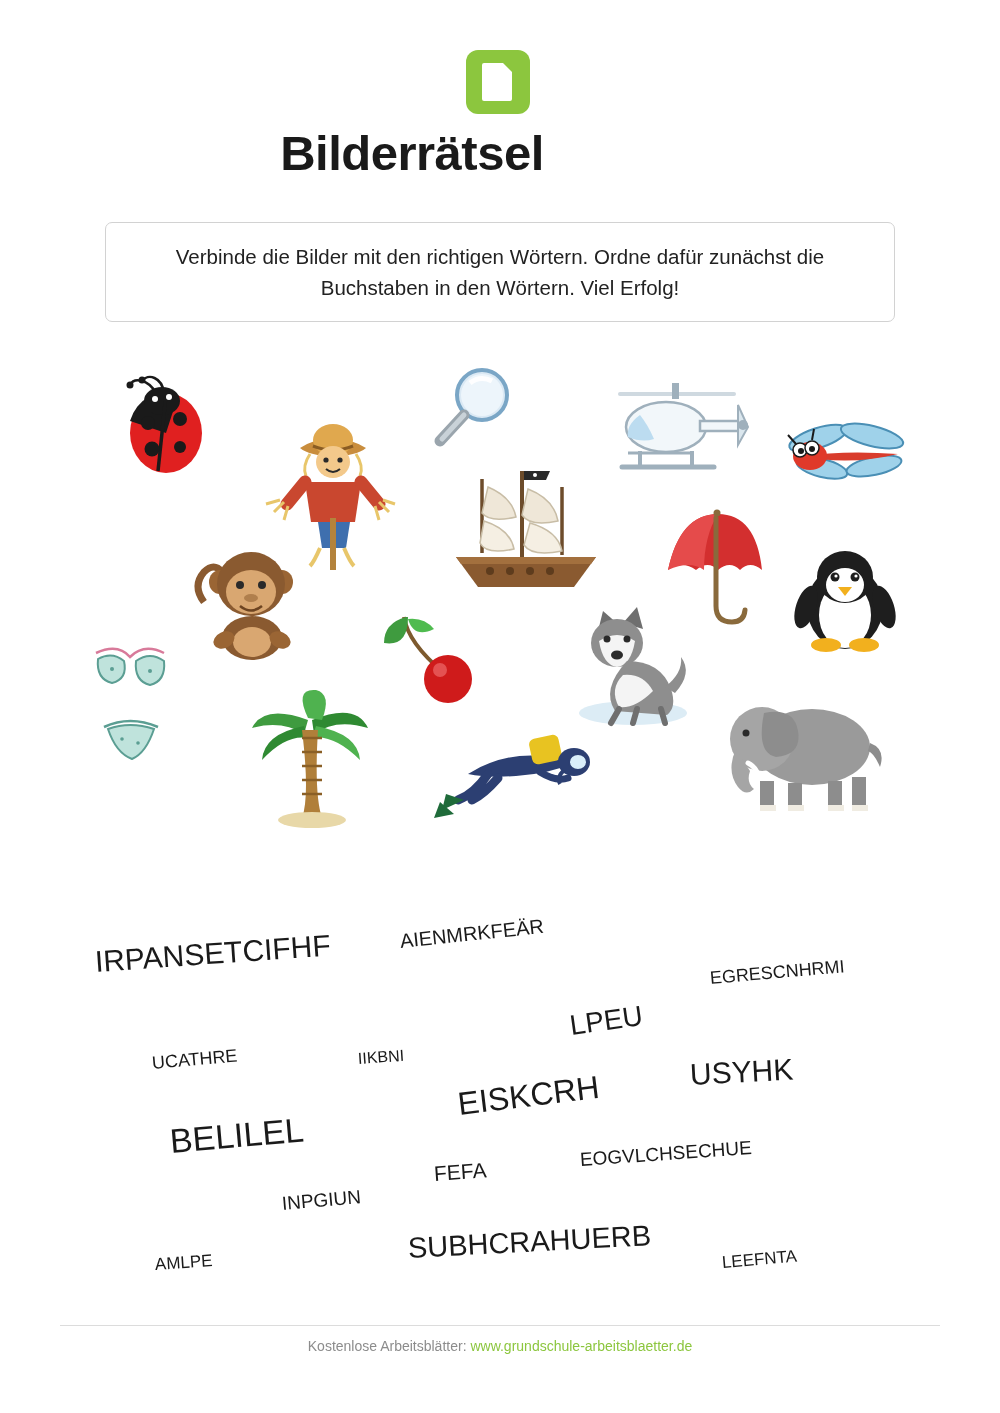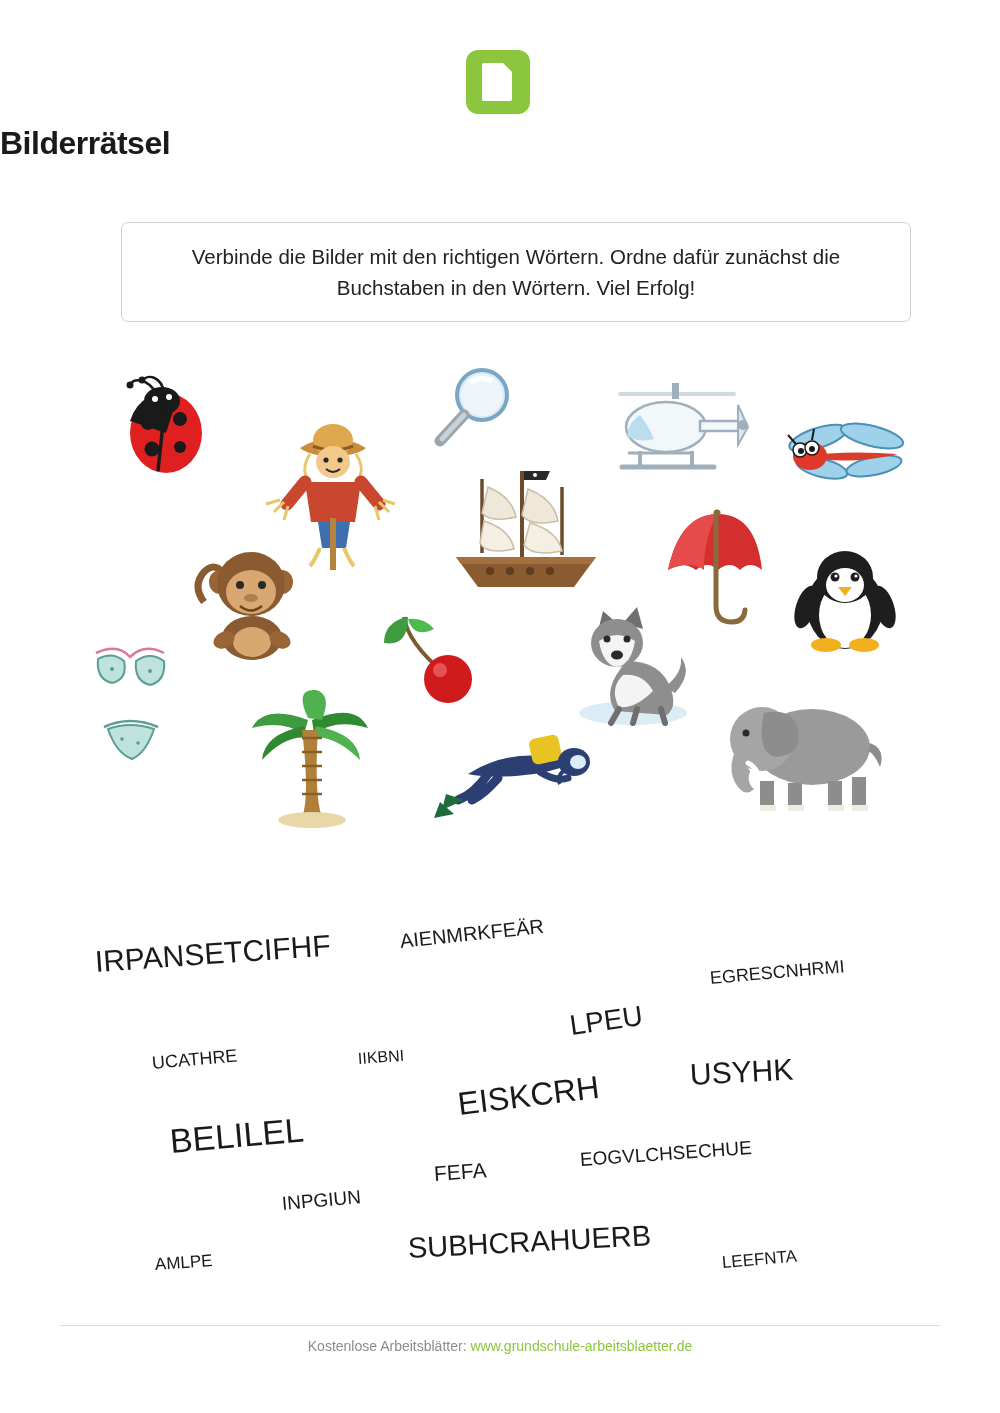--- a/index.html
+++ b/index.html
@@ -43,38 +43,38 @@
     border-width: 0 9px 9px 0;
     border-style: solid;
     border-color: transparent #8cc63e transparent transparent;
   }
 
   .page-title {
     position: absolute;
     left: 0;
     top: 125px;
     width: 824px;
-    font-size: 32px;
+    text-align: center;
+    font-size: 49px;
     font-weight: bold;
     letter-spacing: -0.5px;
   }
 
   .instruction-box {
     position: absolute;
     left: 105px;
     top: 222px;
     width: 790px;
     height: 100px;
     border: 1px solid #d2d2d2;
     border-radius: 7px;
     box-sizing: border-box;
     display: flex;
     align-items: center;
     justify-content: center;
-    margin-left: 16px;
   }
   .instruction-text {
     width: 740px;
     text-align: center;
     font-size: 20.5px;
     line-height: 31px;
     color: #222;
   }
 
   

